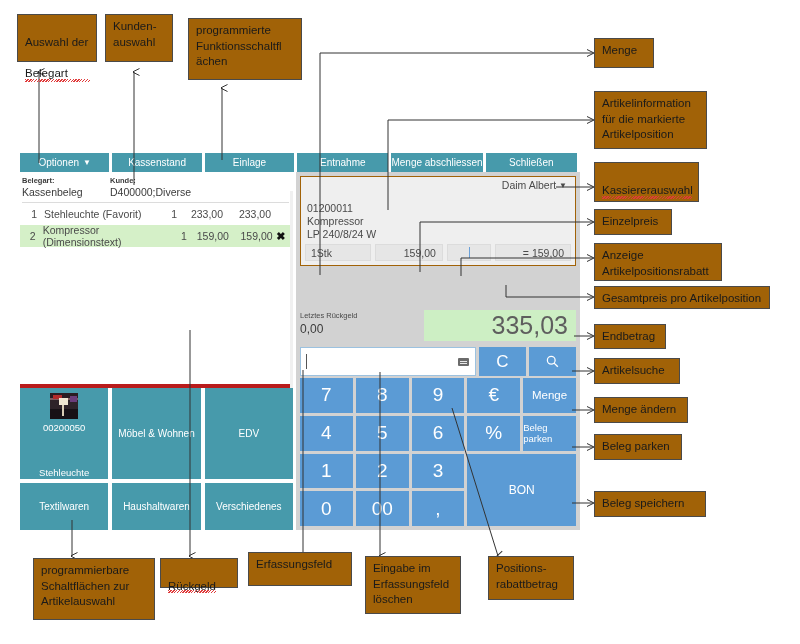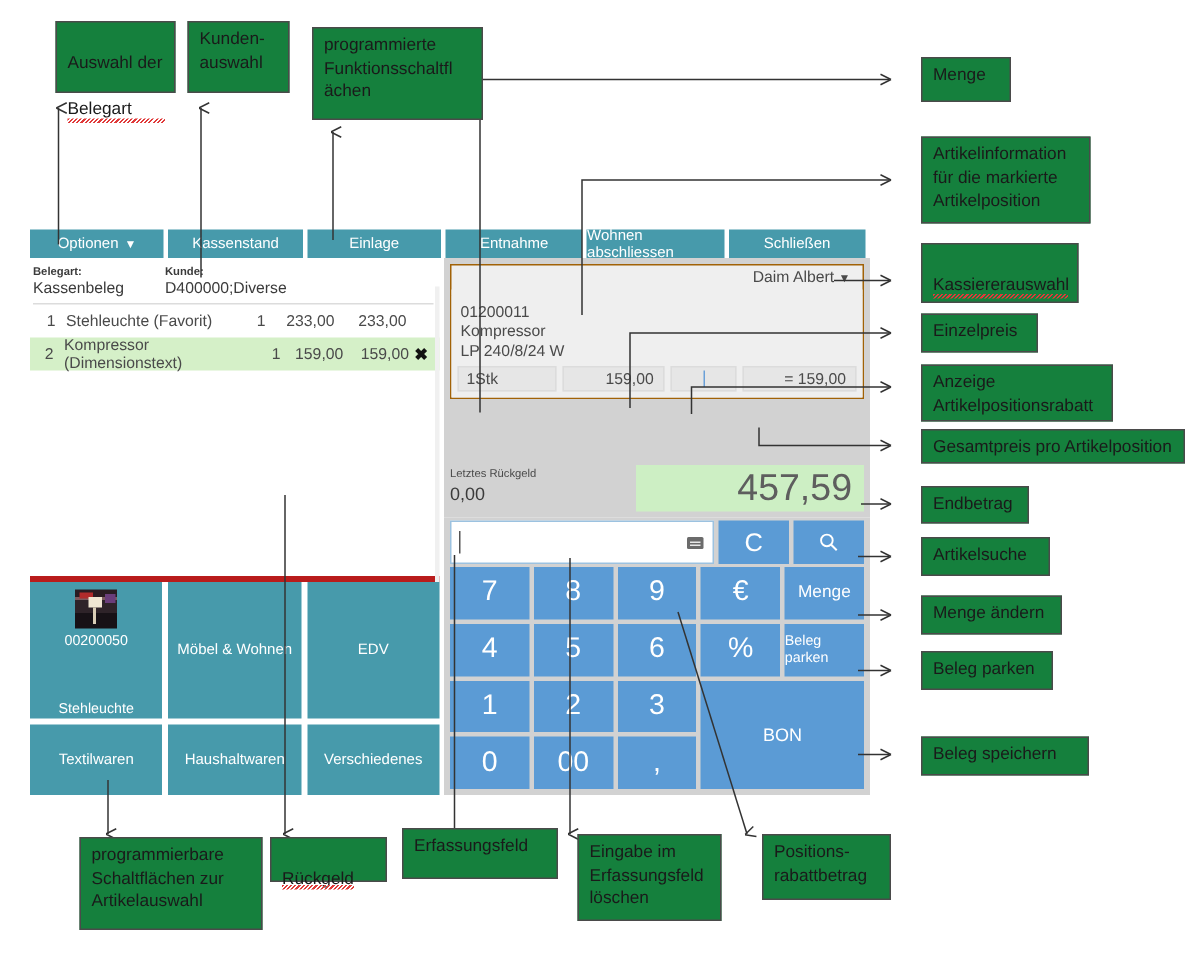--- a/index.html
+++ b/index.html
@@ -9,28 +9,27 @@
     background: #ffffff;
     font-family: "Liberation Sans", sans-serif;
     overflow: hidden;
   }
   #root { position: relative; width: 800px; height: 644px; }
 
   
   .callout {
     position: absolute;
     border: 1px solid #4a4a4a;
-    background: #15803d;
+    background: #a16207;
     color: #1a1a1a;
     font-size: 11.5px;
     line-height: 15.5px;
     padding: 4px 6px 4px 7px;
     z-index: 40;
     white-space: pre-line;
-    margin-left: 20px;
   }
   .squig { text-decoration: none; position: relative; }
   .squig:after {
     content: "";
     position: absolute; left: 0; right: 0; bottom: -1px;
     height: 3px;
     background-image: repeating-linear-gradient(135deg,#e03a3a 0,#e03a3a 1px,transparent 1px,transparent 2px);
   }
 
   
@@ -309,21 +308,21 @@
         <div class="tbtn w1">
           <span>Kassenstand</span>
         </div>
         <div class="tbtn w1">
           <span>Einlage</span>
         </div>
         <div class="tbtn w2">
           <span>Entnahme</span>
         </div>
         <div class="tbtn w2">
-          <span>Wohnen abschliessen</span>
+          <span>Menge abschliessen</span>
         </div>
         <div class="tbtn w2">
           <span>Schließen</span>
         </div>
       </div>
 
     <div class="leftpane">
       <div class="hdrfields">
         <div class="hcol1">
           <div class="hfield">Belegart:</div>
@@ -378,21 +377,21 @@
           </div>
         </div>
       </div>
     </div>
 
     <div class="strip">
       <div class="chg">
         <div class="chg-lbl">Letztes Rückgeld</div>
         <div class="chg-val">0,00</div>
       </div>
-      <div class="total">457,59</div>
+      <div class="total">335,03</div>
     </div>
 
     <div class="entryrow">
       <div class="entryfield">
         <span class="cursor"></span>
         <span class="kbicon">
             <i></i>
           </span>
       </div>
       <div class="kbtn">C</div>

